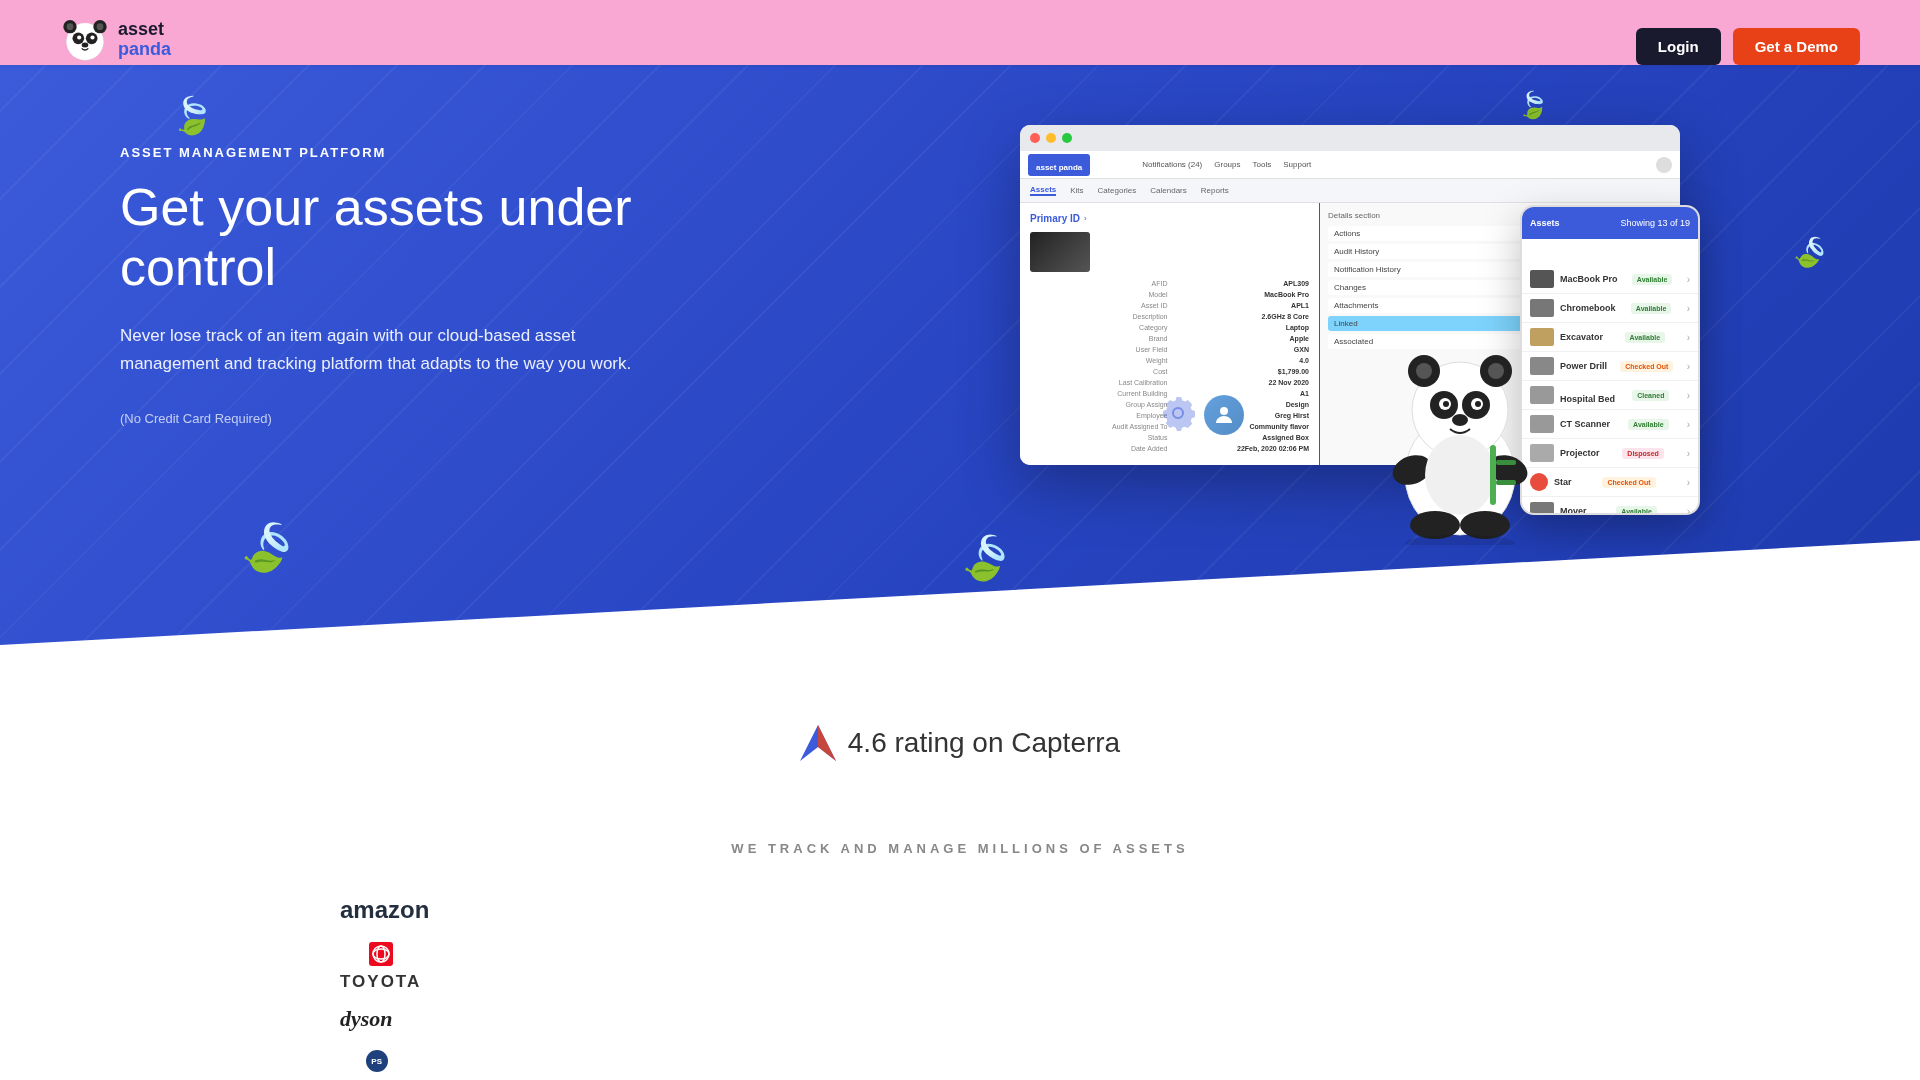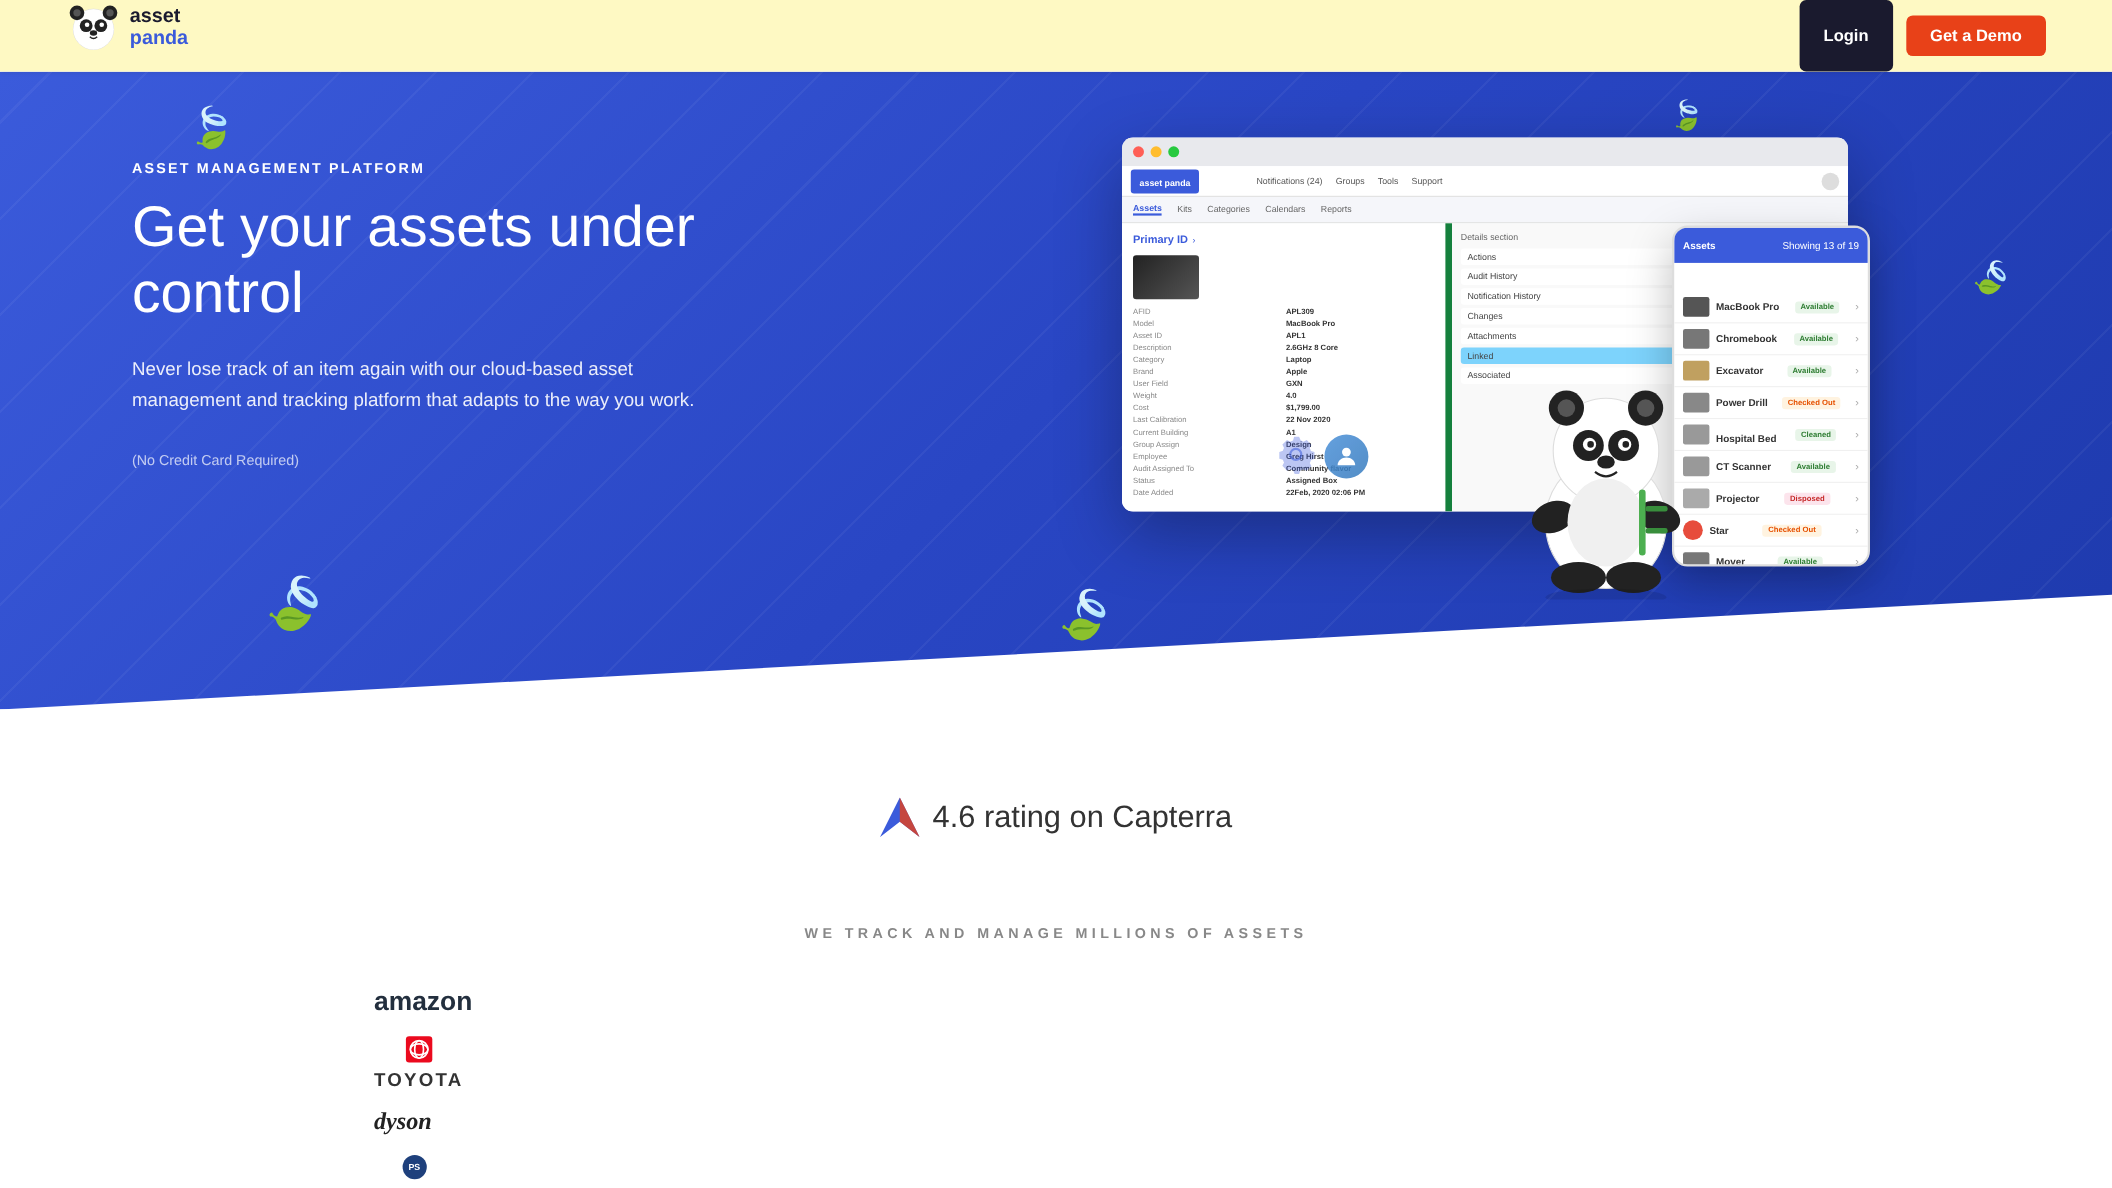--- a/index.html
+++ b/index.html
@@ -1,25 +1,25 @@
 <!DOCTYPE html>
 <html><head>
   <meta charset="utf-8">
   <style>
     * { margin: 0; padding: 0; box-sizing: border-box; }
     body { font-family: 'Segoe UI', Arial, sans-serif; background: #fff; width: 1920px; min-height: 1080px; overflow-x: hidden; }
 
     
     .navbar {
       display: flex;
-      align-items: flex-start;
+      align-items: flex-end;
       justify-content: space-between;
       padding: 0 60px;
       height: 65px;
-      background: #fef9c3;
+      background: #f9a8d4;
       box-shadow: 0 1px 4px rgba(0,0,0,0.08);
       position: relative;
       z-index: 10;
       gap: 25px;
     }
     .navbar-logo {
       display: flex;
       align-items: center;
       gap: 8px;
     }
@@ -38,21 +38,21 @@
       color: #333;
       font-size: 16px;
       font-weight: 500;
     }
     .navbar-actions {
       display: flex;
       gap: 12px;
       align-items: center;
     }
     .btn-login {
-      padding: 24px 22px;
+      padding: 10px 22px;
       background: #1a1a2e;
       color: #fff;
       border: none;
       border-radius: 6px;
       font-size: 15px;
       font-weight: 600;
       cursor: pointer;
     }
     .btn-demo {
       padding: 10px 22px;
@@ -338,21 +338,21 @@
           <div style="position:absolute;top:54px;left:0;right:0;background:#f5f6fa;height:24px;display:flex;align-items:center;padding:0 10px;gap:14px;border-bottom:1px solid #e0e0e0;">
             <span style="font-size:8px;color:#3b5bdb;font-weight:600;border-bottom:2px solid #3b5bdb;">Assets</span>
             <span style="font-size:8px;color:#666;">Kits</span>
             <span style="font-size:8px;color:#666;">Categories</span>
             <span style="font-size:8px;color:#666;">Calendars</span>
             <span style="font-size:8px;color:#666;">Reports</span>
           </div>
 
           <div style="position:absolute;top:78px;left:0;right:0;bottom:0;display:flex;">
 
-            <div style="width:300px;background:#fff;border-right:6px solid #15803d;padding:10px;overflow:hidden;">
+            <div style="width:300px;background:#fff;border-right:1px solid #15803d;padding:10px;overflow:hidden;text-align:right;">
               <div style="display:flex;align-items:center;margin-bottom:8px;">
                 <span style="font-size:10px;font-weight:700;color:#3b5bdb;">Primary ID</span>
                 <span style="font-size:8px;color:#3b5bdb;margin-left:4px;">›</span>
               </div>
 
               <div style="width:60px;height:40px;background:linear-gradient(135deg,#222,#555);border-radius:3px;margin-bottom:8px;"></div>
               <div style="display:grid;grid-template-columns:1fr 1fr;gap:4px;">
                 <span style="font-size:7px;color:#888;">AFID</span>
                   <span style="font-size:7px;color:#333;font-weight:600;">APL309</span>
                 <span style="font-size:7px;color:#888;">Model</span>

